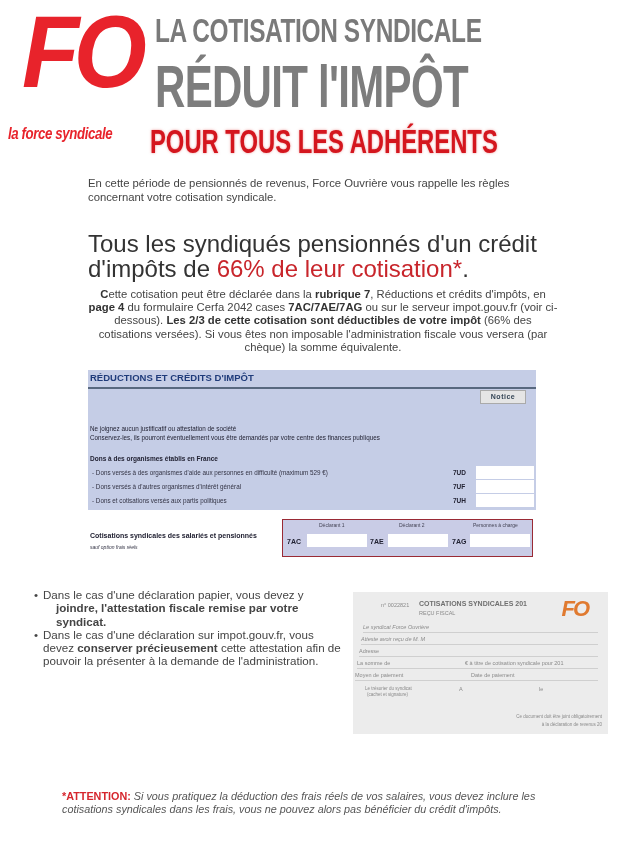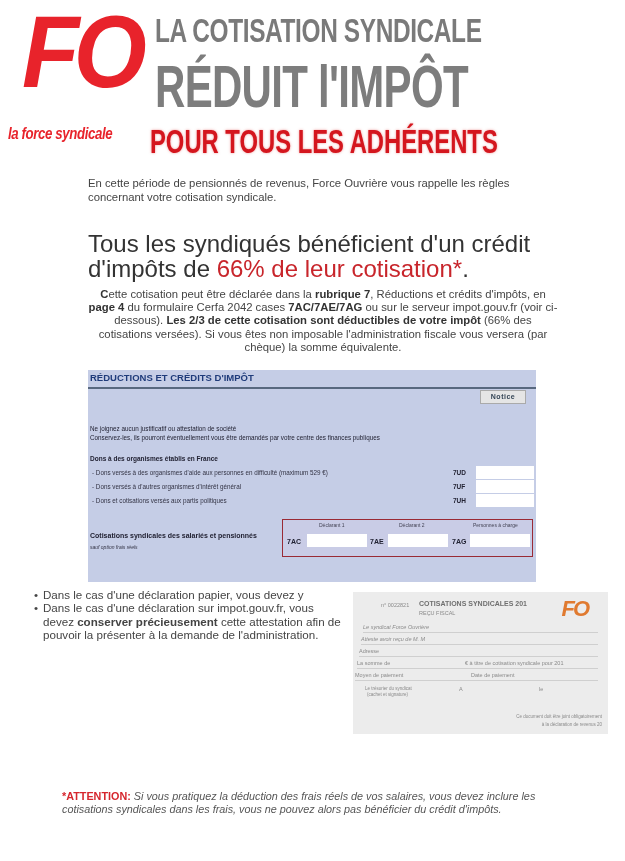--- a/index.html
+++ b/index.html
@@ -25,21 +25,21 @@
 
   .intro { left:88px; top:176px; width:470px; font-size:11.3px; line-height:14px; color:#444; }
 
   .big { left:88px; top:231px; width:480px; font-size:24px; line-height:25px; color:#333; }
   .big .red { color:#c8252b; }
 
   .para { left:88px; top:288px; width:470px; font-size:11.3px; line-height:13.2px; color:#444;text-align:center; }
   .para b { color:#333; }
 
   
-  .form { left:88px; top:370px; width:448px; height:212px; background:#c5cde6; }
+  .form { left:88px; top:370px; width:448px; height:140px; background:#c5cde6; }
   .form-title { position:absolute; left:2px; top:2px; font-size:9.5px; font-weight:bold; color:#1f3b7a; }
   .form-rule { position:absolute; left:0; top:17px; width:448px; height:2px; background:#58687f; }
   .notice-btn { position:absolute; right:10px; top:20px; width:44px; height:12px; background:#e5e5e5;
                 border:1px solid #aaa; font-size:7px; font-weight:bold; color:#345; text-align:center;
                 line-height:12px; letter-spacing:0.5px; }
   .form-note { position:absolute; left:2px; top:55px; font-size:6.3px; line-height:8.5px; color:#223; }
   .form-sec { position:absolute; left:2px; top:85px; font-size:6.5px; font-weight:bold; color:#223; }
   .don-row { position:absolute; left:4px; width:440px; height:14px; font-size:6.3px; color:#334; }
   .don-row .lbl { position:absolute; left:0; top:3px; }
   .don-row .code { position:absolute; left:361px; top:3px; font-weight:bold; font-size:6.5px; color:#223; }
@@ -77,21 +77,21 @@
 </div>
 <div class="abs logo-tag">la force syndicale</div>
 
 <div class="abs h1">LA COTISATION SYNDICALE</div>
 <div class="abs h2">RÉDUIT l'IMPÔT</div>
 <div class="abs h3">POUR TOUS LES ADHÉRENTS</div>
 
 <div class="abs intro">En cette période de pensionnés de revenus, Force Ouvrière vous rappelle les règles concernant votre cotisation syndicale.</div>
 
 <div class="abs big">
-  <span>Tous les syndiqués bénéficient d'un crédit d'impôts de </span><span class="red">66% de leur cotisation*</span><span>.</span>
+  <span>Tous les syndiqués pensionnés d'un crédit d'impôts de </span><span class="red">66% de leur cotisation*</span><span>.</span>
 </div>
 
 <div class="abs para">
   <b>C</b><span>ette cotisation peut être déclarée dans la </span><b>rubrique 7</b><span>, Réductions et crédits d'impôts, en </span><b>page 4</b><span> du formulaire Cerfa 2042 cases </span><b>7AC/7AE/7AG</b><span> ou sur le serveur impot.gouv.fr (voir ci-dessous). </span><b>Les 2/3 de cette cotisation sont déductibles de votre impôt</b><span> (66% des cotisations versées). Si vous êtes non imposable l'administration fiscale vous versera (par chèque) la somme équivalente.</span>
 </div>
 
 <div class="abs form">
   <div class="form-title">RÉDUCTIONS ET CRÉDITS D'IMPÔT</div>
   <div class="form-rule"></div>
   <div class="notice-btn">Notice</div>
@@ -131,20 +131,21 @@
     <input class="cot-inp" style="left: 105px;" value="">
     <span class="cot-code" style="left:169px;">7AG</span>
     <input class="cot-inp" style="left: 187px;" value="">
   </div>
 </div>
 
 <div class="abs bullets">
   <div class="item">
     <span class="dot">•</span>
     <span>Dans le cas d'une déclaration papier, vous devez y </span>
+    <div class="indent" style="margin-left:0;"><b>joindre, l'attestation fiscale remise par votre syndicat.</b></div>
   </div>
   <div class="item">
     <span class="dot">•</span>
     <span>Dans le cas d'une déclaration sur impot.gouv.fr, vous devez </span><b>conserver précieusement</b><span> cette attestation afin de pouvoir la présenter à la demande de l'administration.</span>
   </div>
 </div>
 
 <div class="abs receipt">
   <span class="r" style="left:28px;top:10px;">n° 0022821</span>
   <span class="r" style="left:66px;top:8px;font-size:7px;font-weight:bold;color:#6f6f6f;">COTISATIONS SYNDICALES 201</span>

